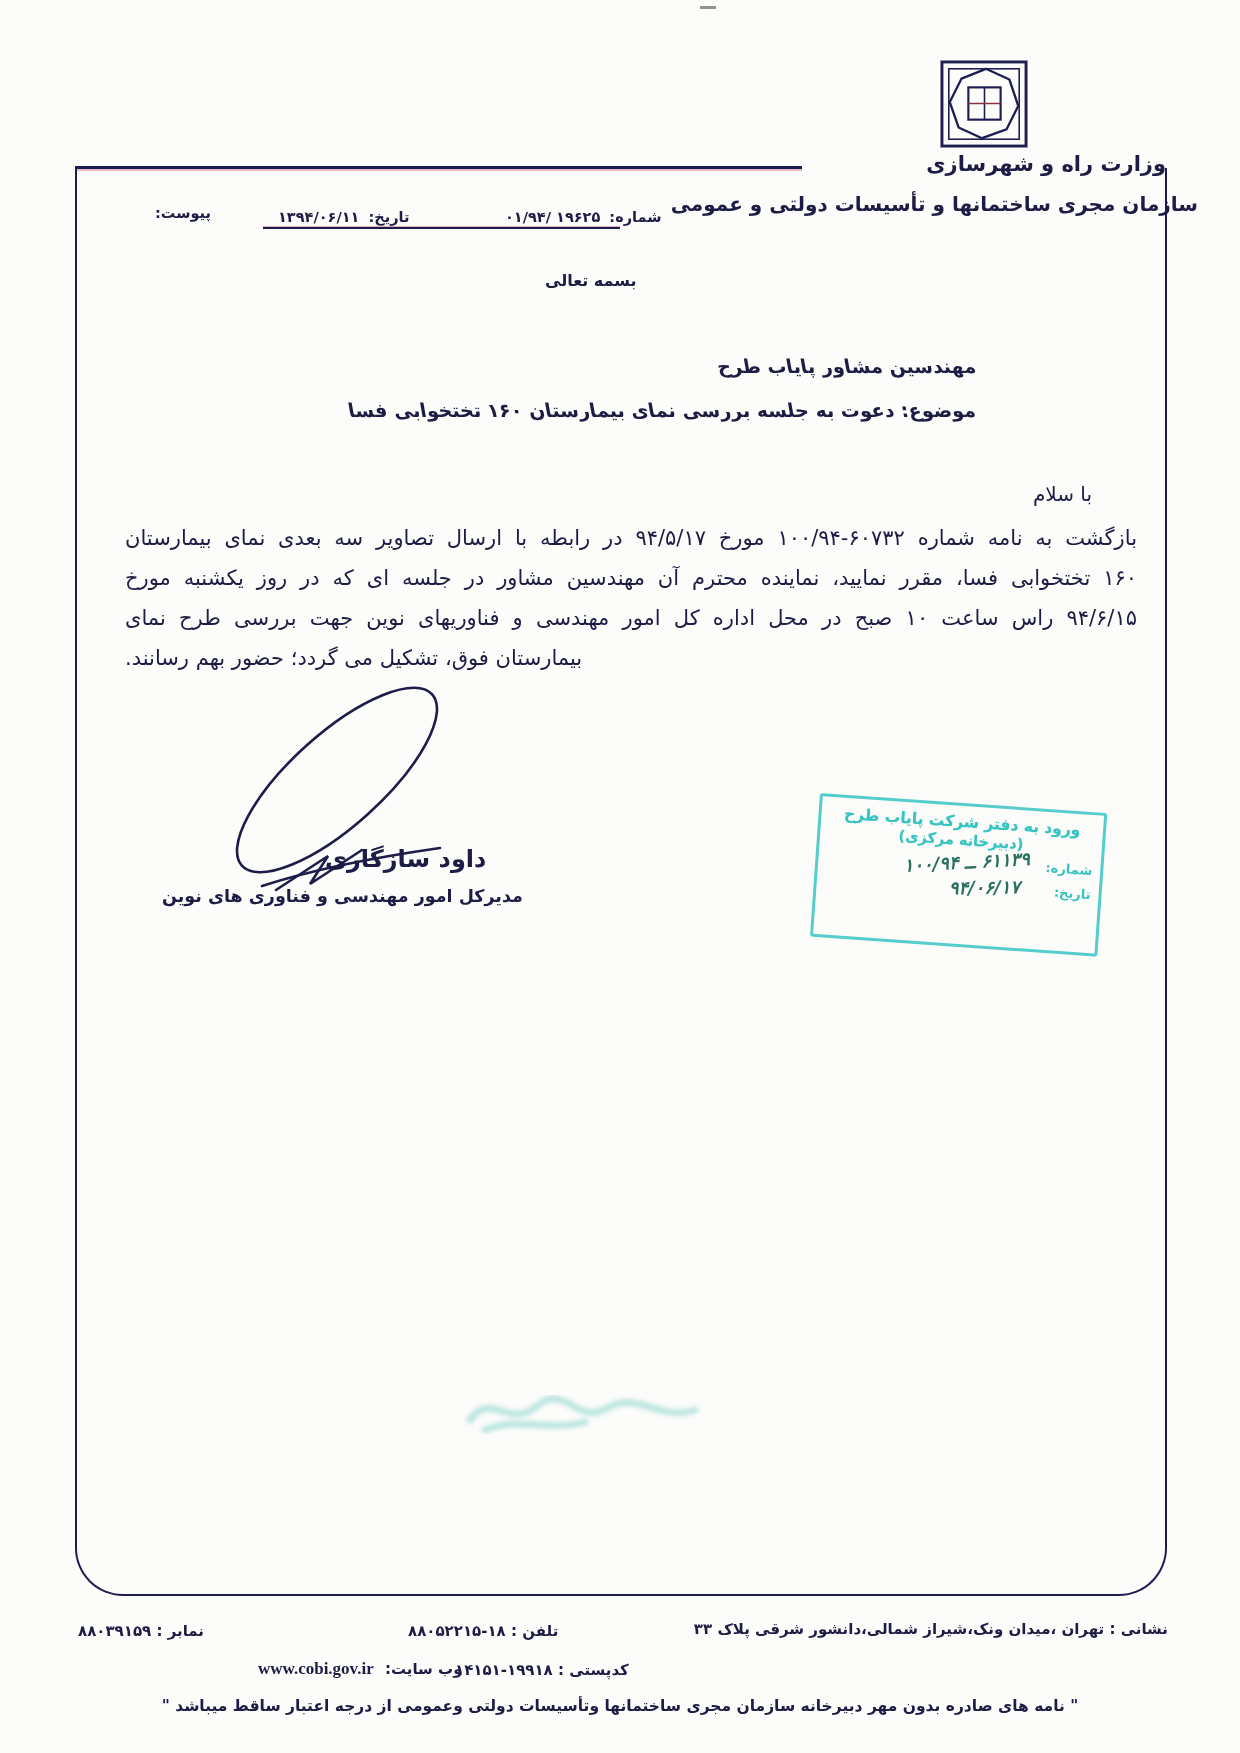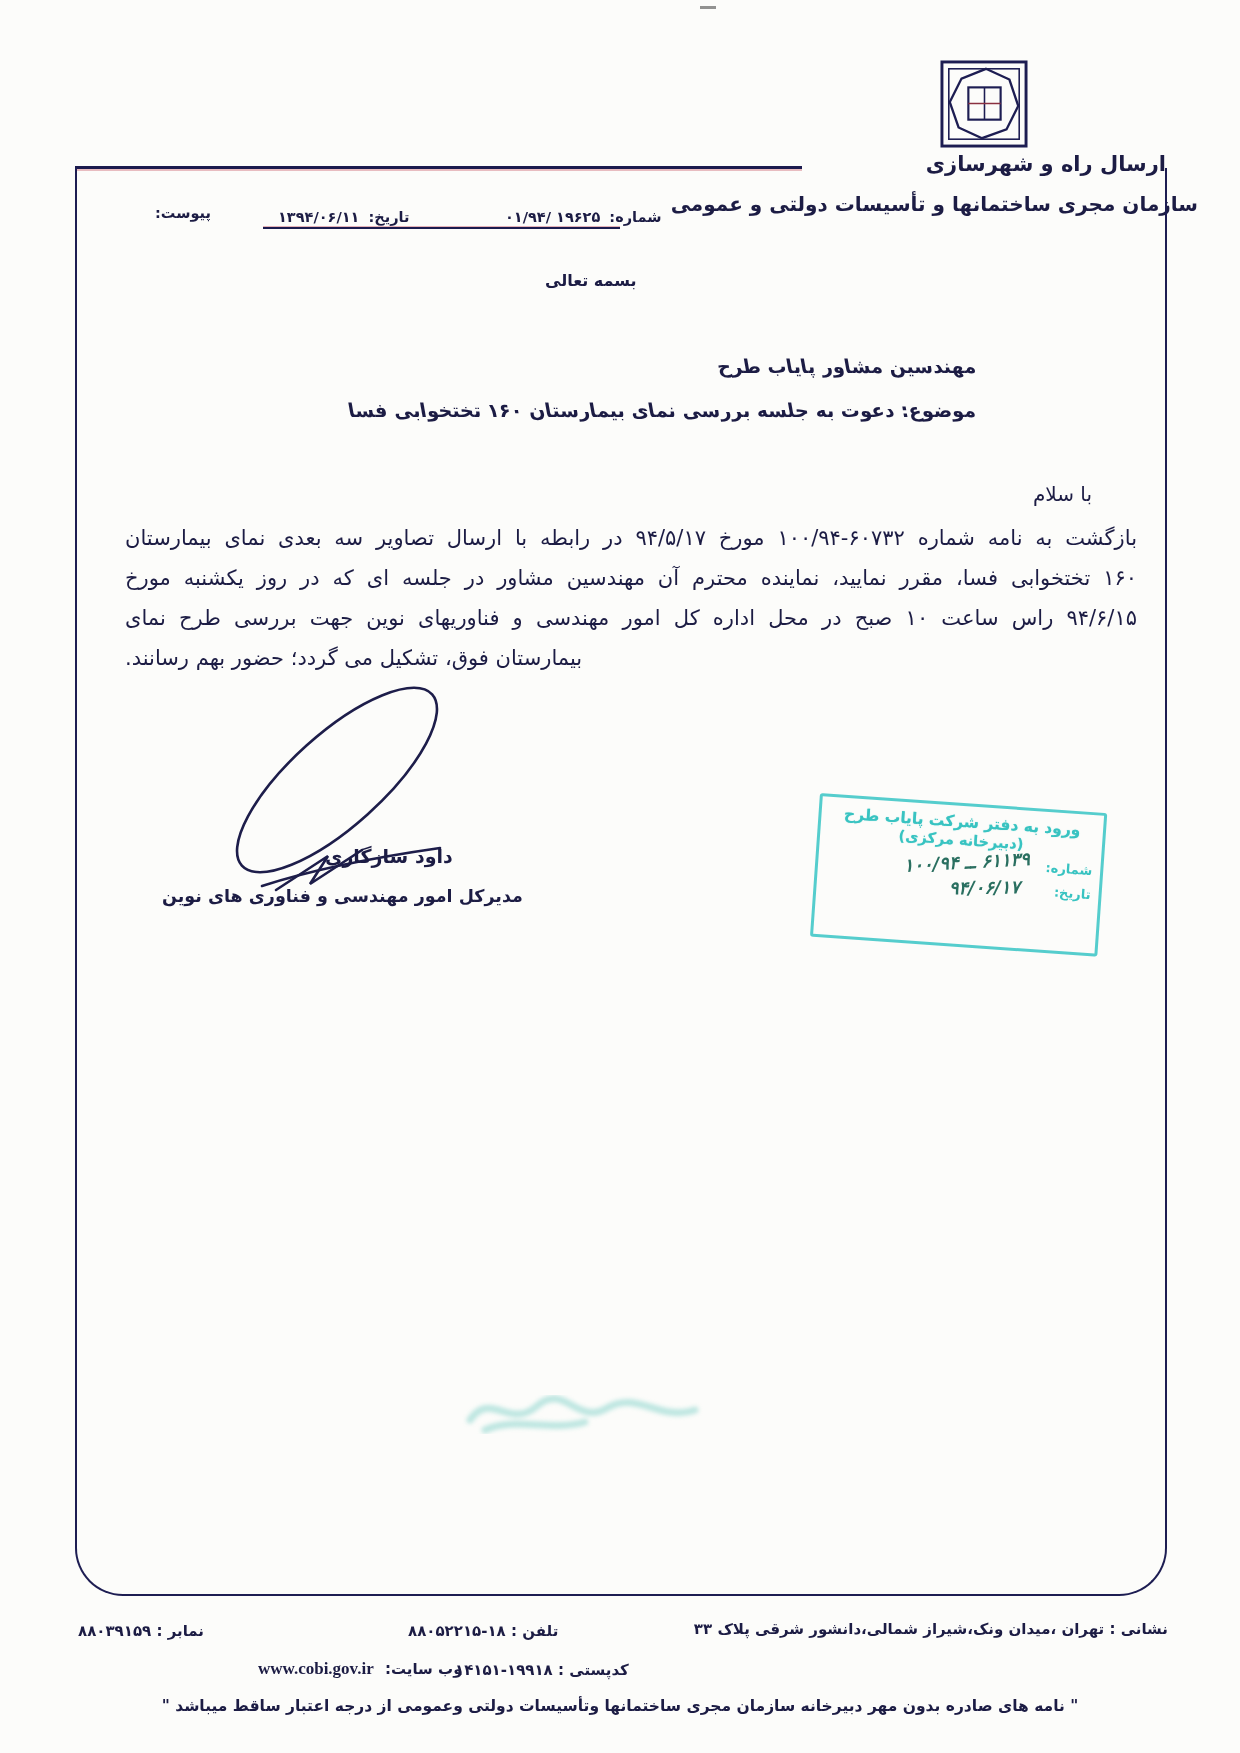--- a/index.html
+++ b/index.html
@@ -44,21 +44,21 @@
   .subject{top:399px;}
 
   .salutation{right:148px; top:482px; font-size:20px;text-align:center;}
 
   .bodytext{left:125px; top:518px; width:1012px; font-size:21px; line-height:40px;}
   .jline{text-align:justify; text-align-last:justify; height:40px; overflow:hidden;}
   .jline-last{text-align:left; height:40px;}
 
   
   .sig-svg{left:210px; top:658px;}
-  .sig-name{left:325px; top:845px; font-size:19px; font-weight:bold;text-align:center;}
+  .sig-name{left:325px; top:845px; font-size:24px; font-weight:bold;text-align:center;}
   .sig-title{left:162px; top:886px; font-size:17.5px; font-weight:bold; white-space:nowrap;}
 
   
   .stamp{left:820px; top:793px; width:282px; height:138px;
          border:3px solid rgba(62,198,198,.88); border-radius:3px;
          transform:rotate(4deg); transform-origin:left top;
          color:#38c3c1;}
   .stamp-l1{text-align:center; margin-top:7px; font-size:15.5px; font-weight:bold;
             letter-spacing:.5px; text-shadow:0 0 1px rgba(62,198,198,.55);}
   .stamp-l2{text-align:center; font-size:14.5px; font-weight:bold; margin-top:1px;
@@ -92,21 +92,21 @@
   <div class="abs logo">
     <svg width="88" height="88" viewBox="0 0 90 90">
       <rect x="2" y="2" width="86" height="86" fill="none" stroke="#1d1d52" stroke-width="3"></rect>
       <rect x="9" y="9" width="72" height="72" fill="none" stroke="#1d1d52" stroke-width="1.6"></rect>
       <polygon points="47,9 71,20 80,47 68,71 43,80 19,69 10,43 22,19" fill="none" stroke="#1d1d52" stroke-width="2.4"></polygon>
       <rect x="29" y="28" width="33" height="33" fill="none" stroke="#1d1d52" stroke-width="2.2"></rect>
       <line x1="45.5" y1="28" x2="45.5" y2="61" stroke="#1d1d52" stroke-width="1.6"></line>
       <line x1="29" y1="44.5" x2="62" y2="44.5" stroke="#8a3040" stroke-width="1.4"></line>
     </svg>
   </div>
-  <div class="abs ministry">ارسال راه و شهرسازی</div>
+  <div class="abs ministry">وزارت راه و شهرسازی</div>
   <div class="abs organization">سازمان مجری ساختمانها و تأسیسات دولتی و عمومی</div>
 
   <div class="abs topline"></div>
   <div class="abs frame"></div>
   <div class="abs dateline"></div>
 
   <div class="abs field f-number">
     <span>شماره:</span>
     <span class="num">۰۱/۹۴/ ۱۹۶۲۵</span>
   </div>

